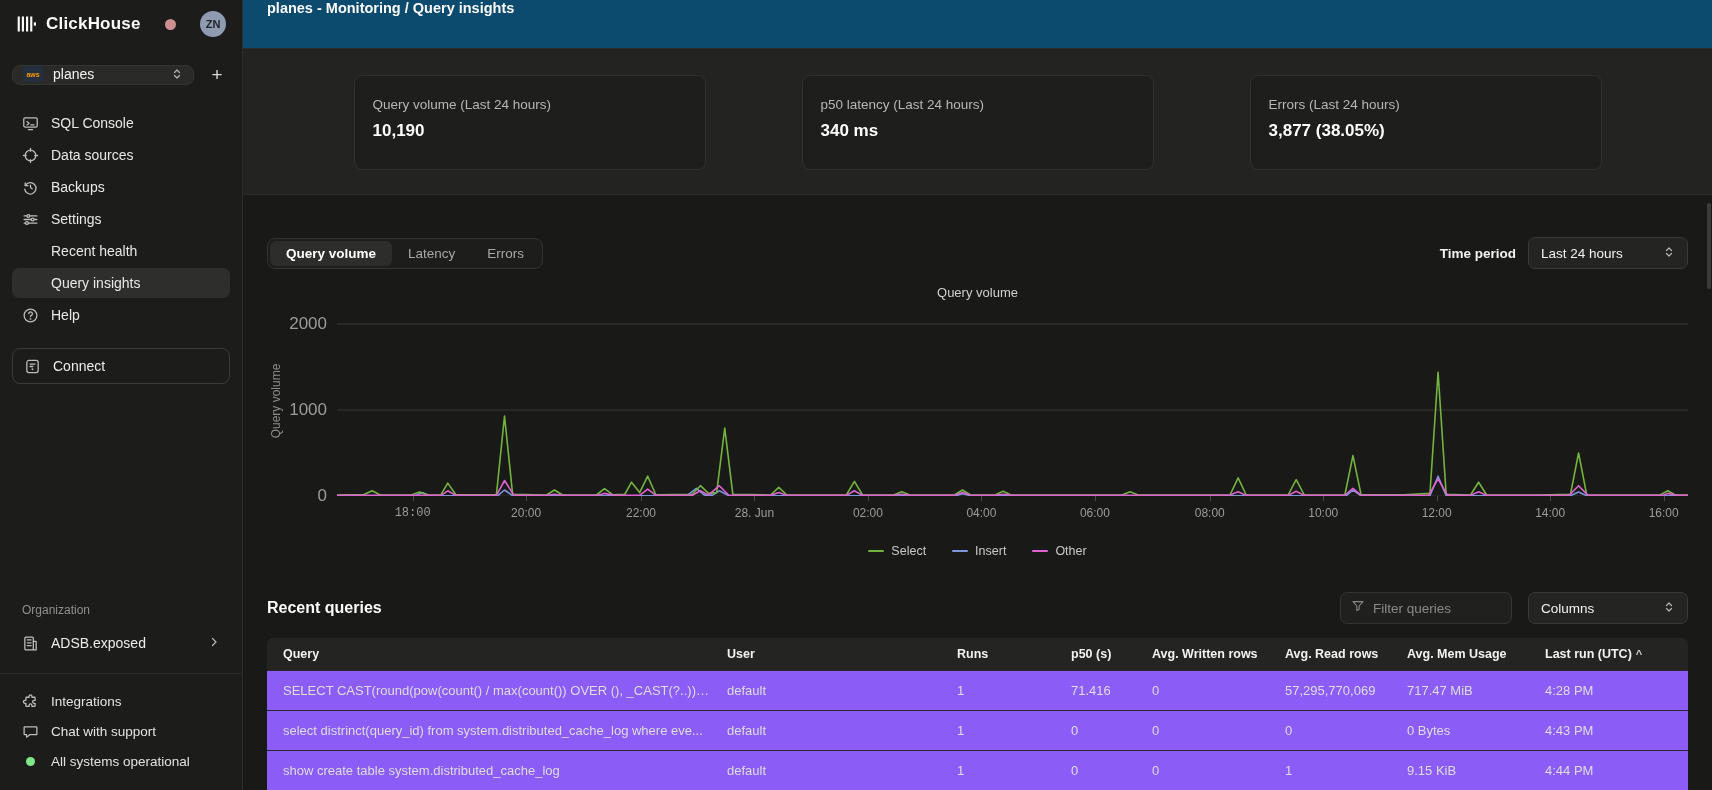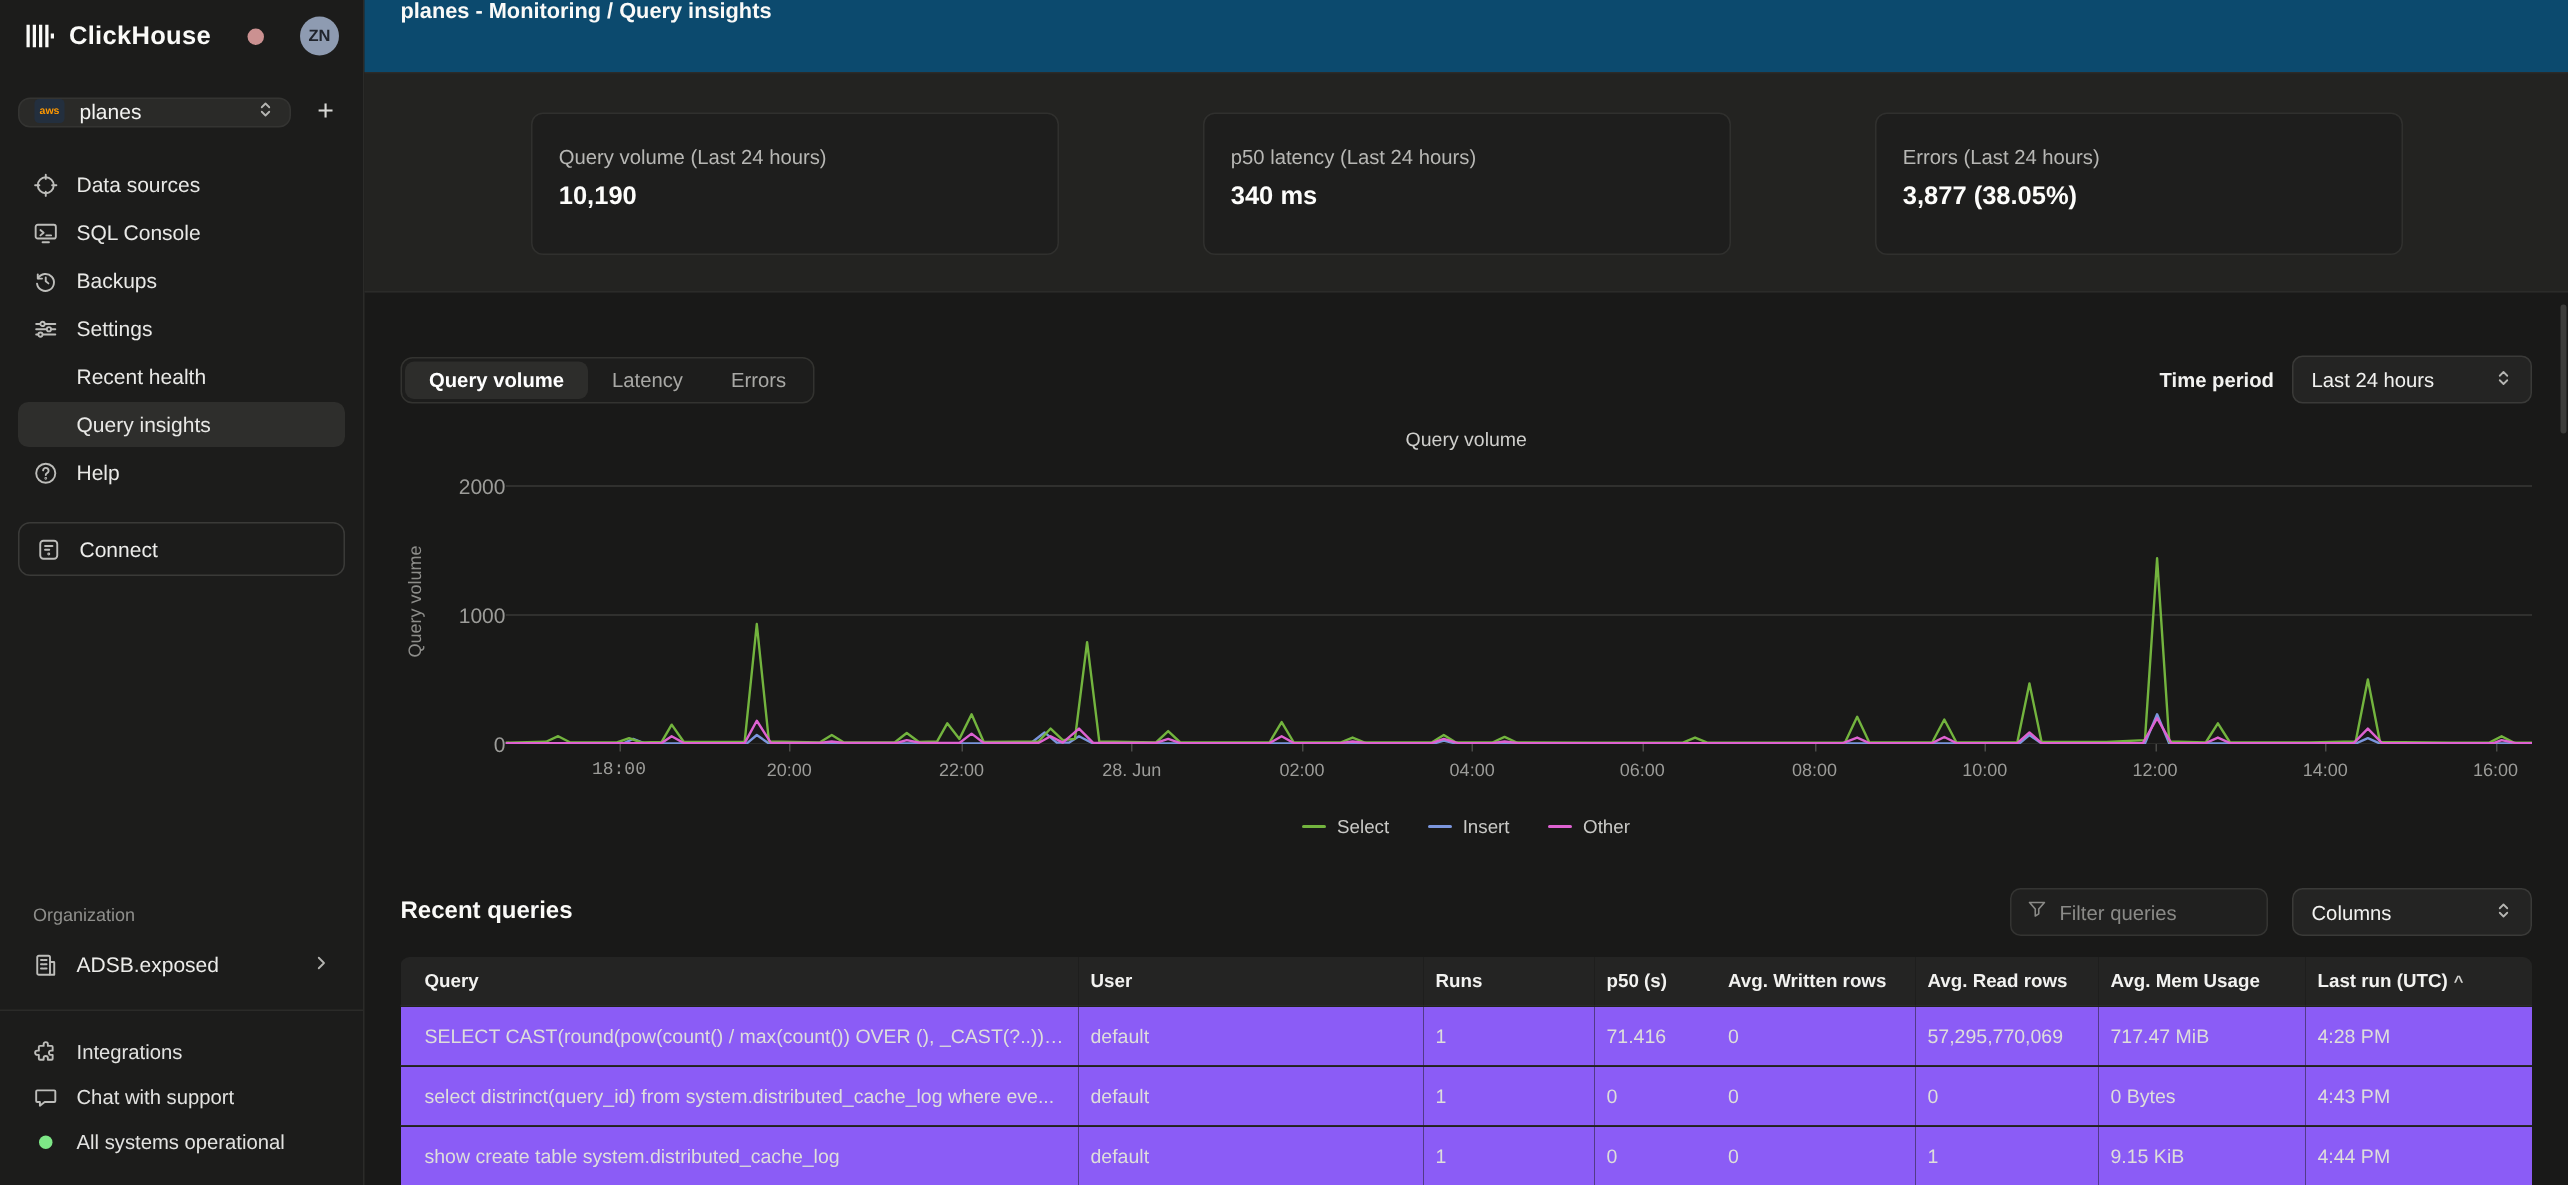--- a/index.html
+++ b/index.html
@@ -71,21 +71,21 @@
     border-radius:7px; height:32px; padding:0 12px; min-width:160px; cursor:pointer; font-size:13.5px; color:#f2f2f0; }
   .select-box .sel-text { flex:1; }
 
   
   .chart-wrap { margin-top:16px; }
   .chart-title { text-align:center; font-size:13px; color:#cfcfcc; }
   .chart-area { display:flex; margin-top:6px; }
   .y-axis-label { width:18px; display:flex; align-items:center; justify-content:center; }
   .y-axis-label span { transform:rotate(-90deg); white-space:nowrap; font-size:12px; color:#8d8d8a; }
   .y-ticks { width:52px; position:relative; }
-  .y-tick { position:absolute; right:0; font-size:14px; color:#9c9c99; transform:translateY(-50%);margin-left:16px; }
+  .y-tick { position:absolute; right:10px; font-size:17px; color:#9c9c99; transform:translateY(-50%);margin-left:16px; }
   .plot { flex:1; position:relative; height:190px; }
   .plot svg { position:absolute; inset:0; width:100%; height:100%; }
   .x-axis { position:relative; height:34px; margin-left:70px; }
   .x-tick { position:absolute; transform:translateX(-50%); top:10px; font-size:12px; color:#9c9c99; white-space:nowrap; }
   .x-tickmark { position:absolute; top:0; width:1px; height:5px; background:#4a4a47; }
   .legend { display:flex; justify-content:center; gap:26px; margin-top:14px; }
   .legend-item { display:flex; align-items:center; gap:7px; font-size:12.5px; color:#c9c9c6; cursor:pointer; }
   .legend-swatch { width:16px; height:2.5px; border-radius:2px; }
 
   
@@ -141,36 +141,36 @@
               <path d="M7 9l5-5 5 5M7 15l5 5 5-5"></path>
             </svg>
         </span>
       </div>
       <span class="plus-btn">+</span>
     </div>
 
     <nav>
       <div class="nav-item">
         <span class="nico">
-            <svg width="17" height="17" viewBox="0 0 24 24" fill="none" stroke="currentColor" stroke-width="1.8" stroke-linecap="round">
-              <circle cx="12" cy="12" r="7.5"></circle>
-              <path d="M12 2v4M12 18v4M2 12h4M18 12h4"></path>
-            </svg>
-          </span>
-        <span>Data sources</span>
-      </div>
-      <div class="nav-item">
-        <span class="nico">
             <svg width="17" height="17" viewBox="0 0 24 24" fill="none" stroke="currentColor" stroke-width="1.8">
               <rect x="2.5" y="4" width="19" height="13" rx="2"></rect>
               <path d="M7 9l3 2.5L7 14M12.5 14H17" stroke-linecap="round" stroke-linejoin="round"></path>
               <path d="M9 20.5h6" stroke-linecap="round"></path>
             </svg>
           </span>
         <span>SQL Console</span>
+      </div>
+      <div class="nav-item">
+        <span class="nico">
+            <svg width="17" height="17" viewBox="0 0 24 24" fill="none" stroke="currentColor" stroke-width="1.8" stroke-linecap="round">
+              <circle cx="12" cy="12" r="7.5"></circle>
+              <path d="M12 2v4M12 18v4M2 12h4M18 12h4"></path>
+            </svg>
+          </span>
+        <span>Data sources</span>
       </div>
       <div class="nav-item">
         <span class="nico">
             <svg width="17" height="17" viewBox="0 0 24 24" fill="none" stroke="currentColor" stroke-width="1.8" stroke-linecap="round" stroke-linejoin="round">
               <path d="M4.5 5.5v4h4"></path>
               <path d="M4.8 9.2a8 8 0 1 1-1 5"></path>
               <path d="M12 8.5V12l2.5 2"></path>
             </svg>
           </span>
         <span>Backups</span>

